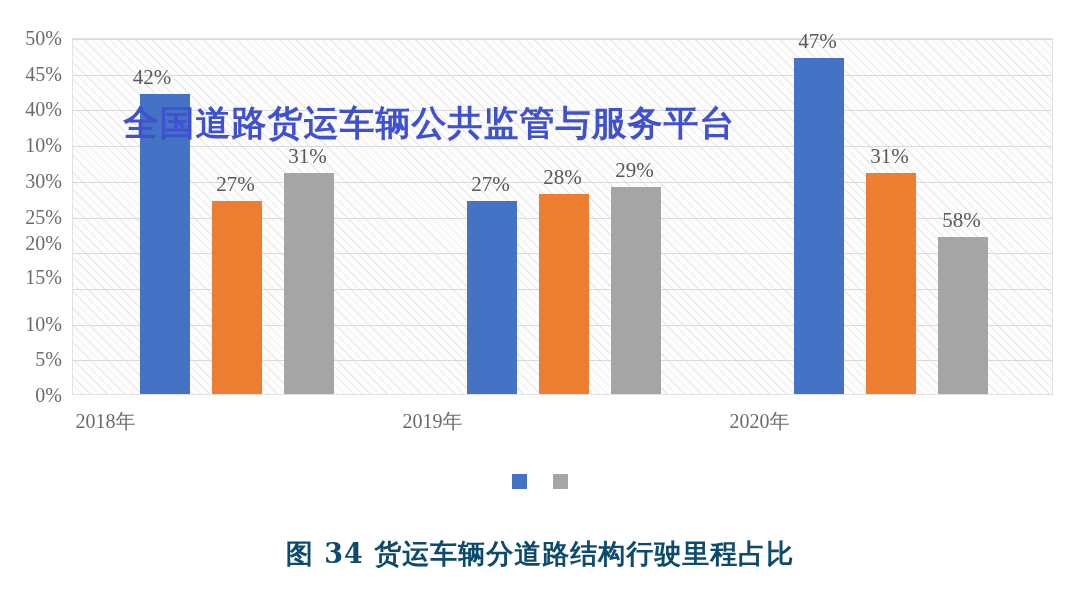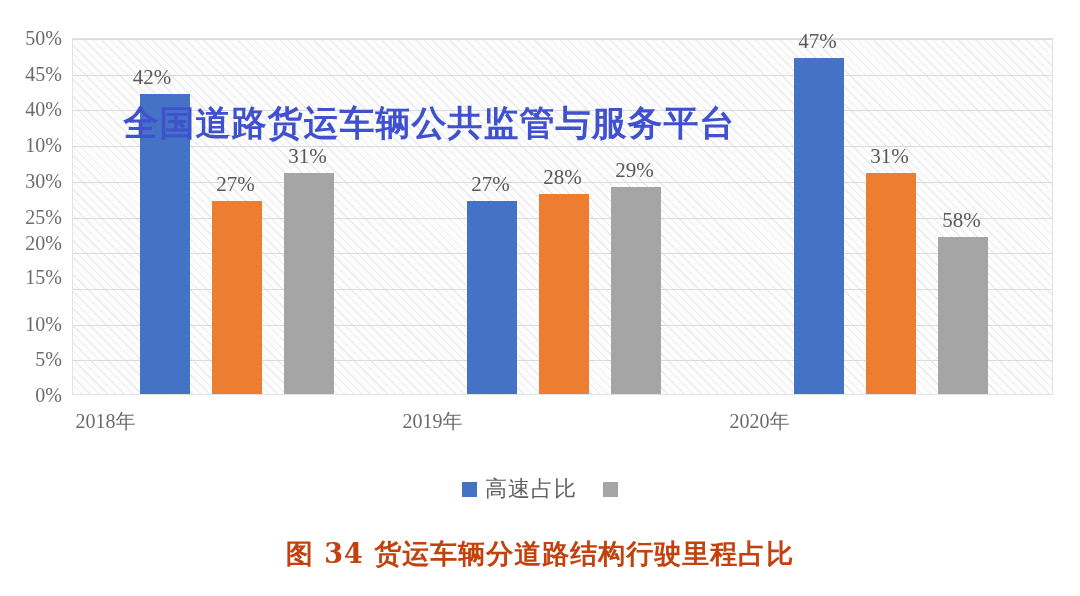--- a/index.html
+++ b/index.html
@@ -136,21 +136,21 @@
 
   
   #caption {
     position: absolute;
     left: 0;
     top: 536px;
     width: 1080px;
     text-align: center;
     font-size: 27px;
     font-weight: bold;
-    color: #c2410c;
+    color: #0c4a6e;
     font-family: "DejaVu Serif", "Liberation Serif", serif;
     letter-spacing: 1px;
     white-space: nowrap;
   }
 </style>
 </head>
 <body>
 
 <div id="figure">
 
@@ -208,21 +208,20 @@
       <div class="bar-label" style="left: 817.5px; top: 31.42px;">47%</div>
       <div class="bar-label" style="left: 889.5px; top: 145.66px;">31%</div>
       <div class="bar-label" style="left: 961.5px; top: 209.92px;">58%</div>
     </div>
 
   <div id="watermark" style="color: rgb(63, 81, 207);">全国道路货运车辆公共监管与服务平台</div>
 
   <div id="legend">
       <div class="legend-item">
         <span class="legend-swatch" style="background: rgb(68, 114, 196);"></span>
-        <span class="legend-text">高速占比</span>
       </div>
       <div class="legend-item">
         <span class="legend-swatch" style="background: rgb(165, 165, 165);"></span>
       </div>
     </div>
 
   <div id="caption">图 34 货运车辆分道路结构行驶里程占比</div>
 
 </div>
 

